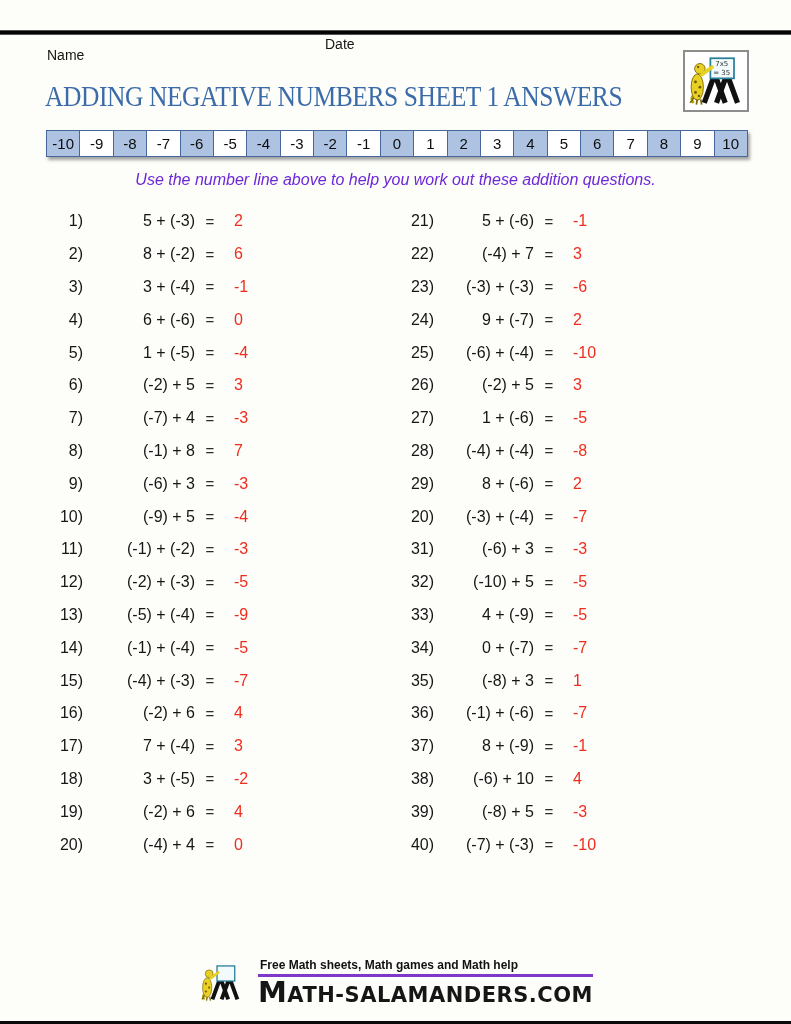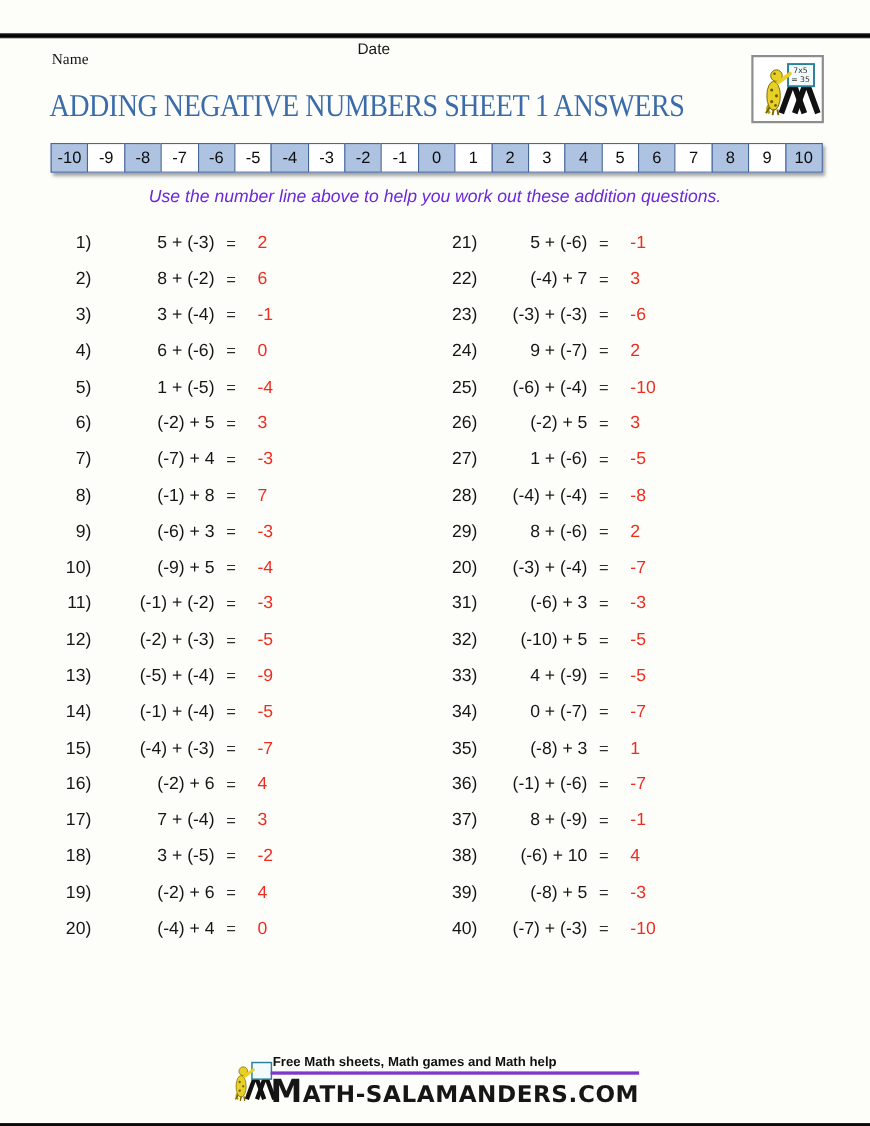--- a/index.html
+++ b/index.html
@@ -5,24 +5,24 @@
   html,body{margin:0;padding:0;}
   body{
     width:791px;height:1024px;position:relative;overflow:hidden;
     background:#fdfdfa;font-family:"Liberation Sans",sans-serif;color:#1a1a1a;
   }
   
   .top-rule{position:absolute;left:0;right:0;top:30px;height:5px;
     background:linear-gradient(#777,#050505 30%,#050505 75%,#8a8a8a);}
   .bottom-rule{position:absolute;left:0;right:0;bottom:0;height:3px;background:#0a0a0a;}
   
-  .name-label{position:absolute;left:47px;top:47px;font-size:14px;color:#151515;font-family:Liberation Serif, serif;}
+  .name-label{position:absolute;left:47px;top:47px;font-size:14px;color:#151515;}
   .date-label{position:absolute;left:325px;top:36px;font-size:14px;color:#151515;}
   .logo-box{position:absolute;left:683px;top:50px;width:62px;height:58px;
-    border:2px solid #8d8d8d;background:#fff;display:flex;align-items:center;justify-content:flex-end;}
+    border:2px solid #8d8d8d;background:#fff;display:flex;align-items:center;justify-content:flex-start;}
   
   .page-title{position:absolute;left:45px;top:80px;font-family:"Liberation Serif",serif;
     font-size:29px;color:#3b6ca9;white-space:nowrap;transform:scaleX(.88);transform-origin:left center;
     letter-spacing:-.5px;font-weight:500;}
   
   .number-line{position:absolute;left:46px;top:130px;display:flex;width:702px;
     box-shadow:2px 3px 3px rgba(90,90,90,.55);}
   .nl-cell{flex:1 1 0;height:25px;line-height:25px;text-align:center;font-size:15px;color:#0d0d0d;
     background:#fff;border:1px solid #47669a;margin-left:-1px;}
   .nl-cell:first-child{margin-left:0;}
@@ -36,21 +36,21 @@
   .q-col-right{left:398px;width:340px;--numw:36px;--exprw:100px;}
   .q-row{display:grid;grid-template-columns:var(--numw) var(--exprw) 30px 1fr;
     height:32.8px;align-items:center;font-size:16px;}
   .q-num{text-align:right;color:#161616;}
   .q-expr{text-align:right;color:#161616;}
   .q-eq{text-align:center;color:#2b2b2b;font-size:15px;}
   .q-ans{padding-left:9px;color:#ee2d1f;}
   
   .footer{position:absolute;left:0;right:0;top:958px;display:flex;justify-content:center;align-items:flex-start;}
   .footer-icon{width:42px;height:46px;margin-right:-6px;margin-top:2px;}
-  .footer-text{display:inline-block;}
+  .footer-text{display:inline-block;padding-left:24px;}
   .footer-tagline{font-size:12px;font-weight:bold;color:#111;letter-spacing:0;padding:0 2px;}
   .footer-rule{height:3px;background:#7e37c8;margin:2px 0 1px 0;}
   .footer-wordmark{font-family:"DejaVu Sans",sans-serif;font-weight:bold;font-size:21px;
     color:#161616;letter-spacing:.5px;line-height:1;}
   .footer-wordmark::first-letter{font-size:29px;}
   svg text{font-family:"DejaVu Sans",sans-serif;}
 </style>
 </head>
 <body>
 

